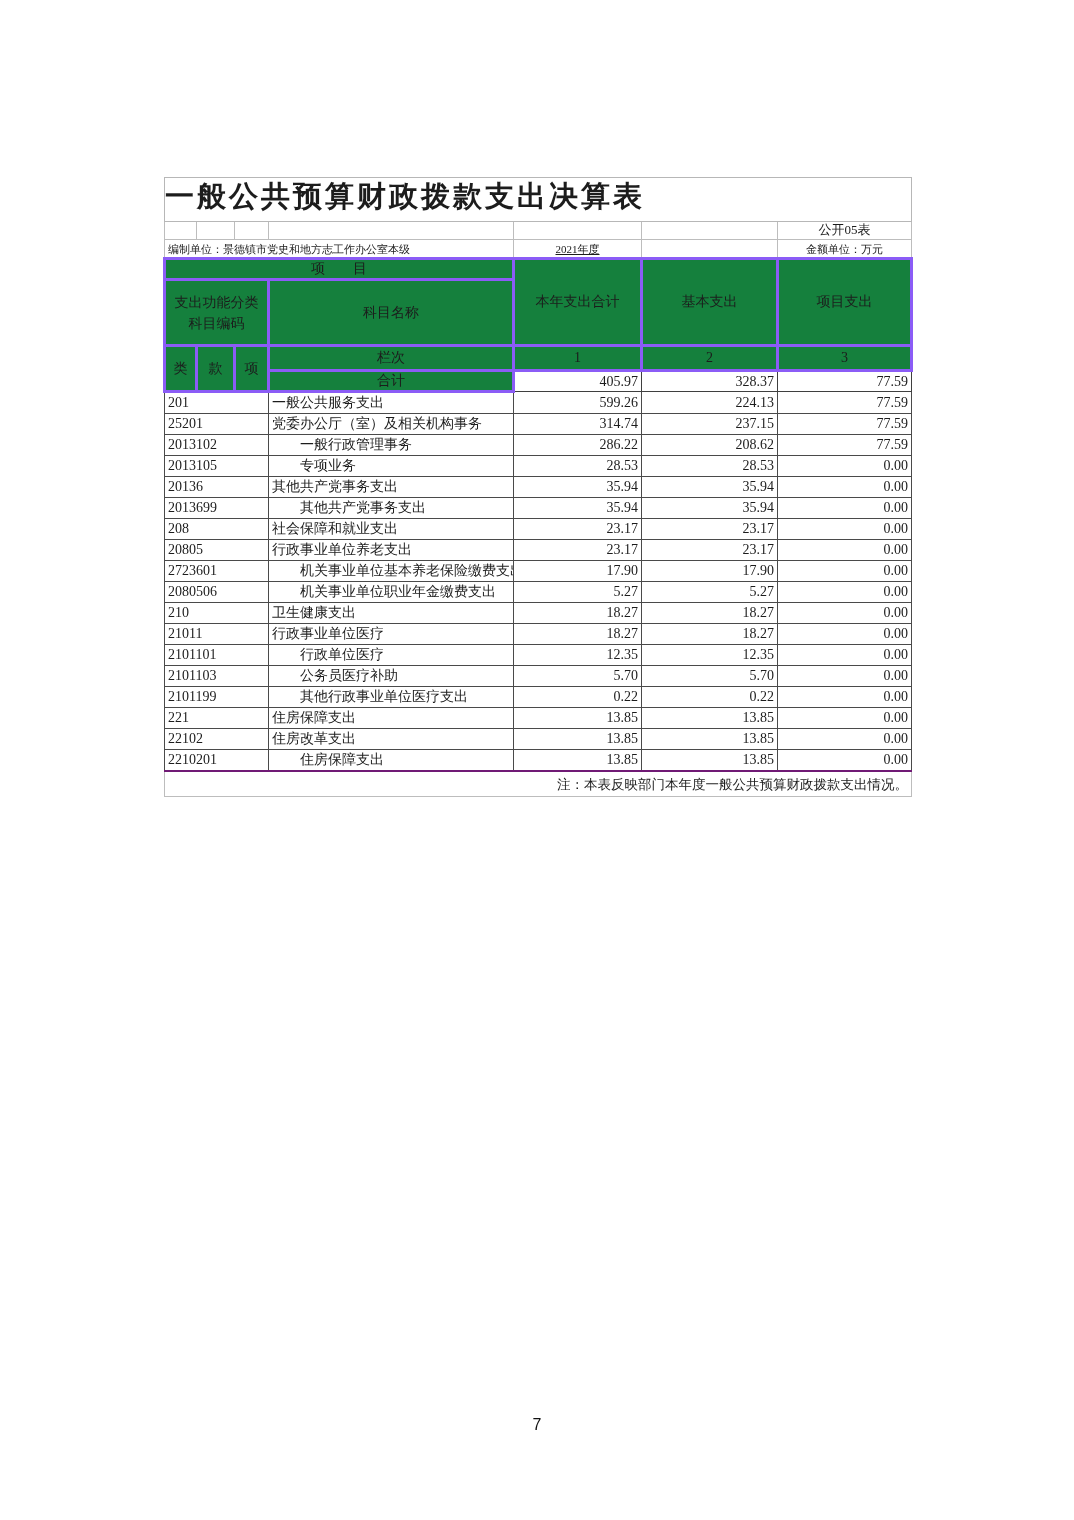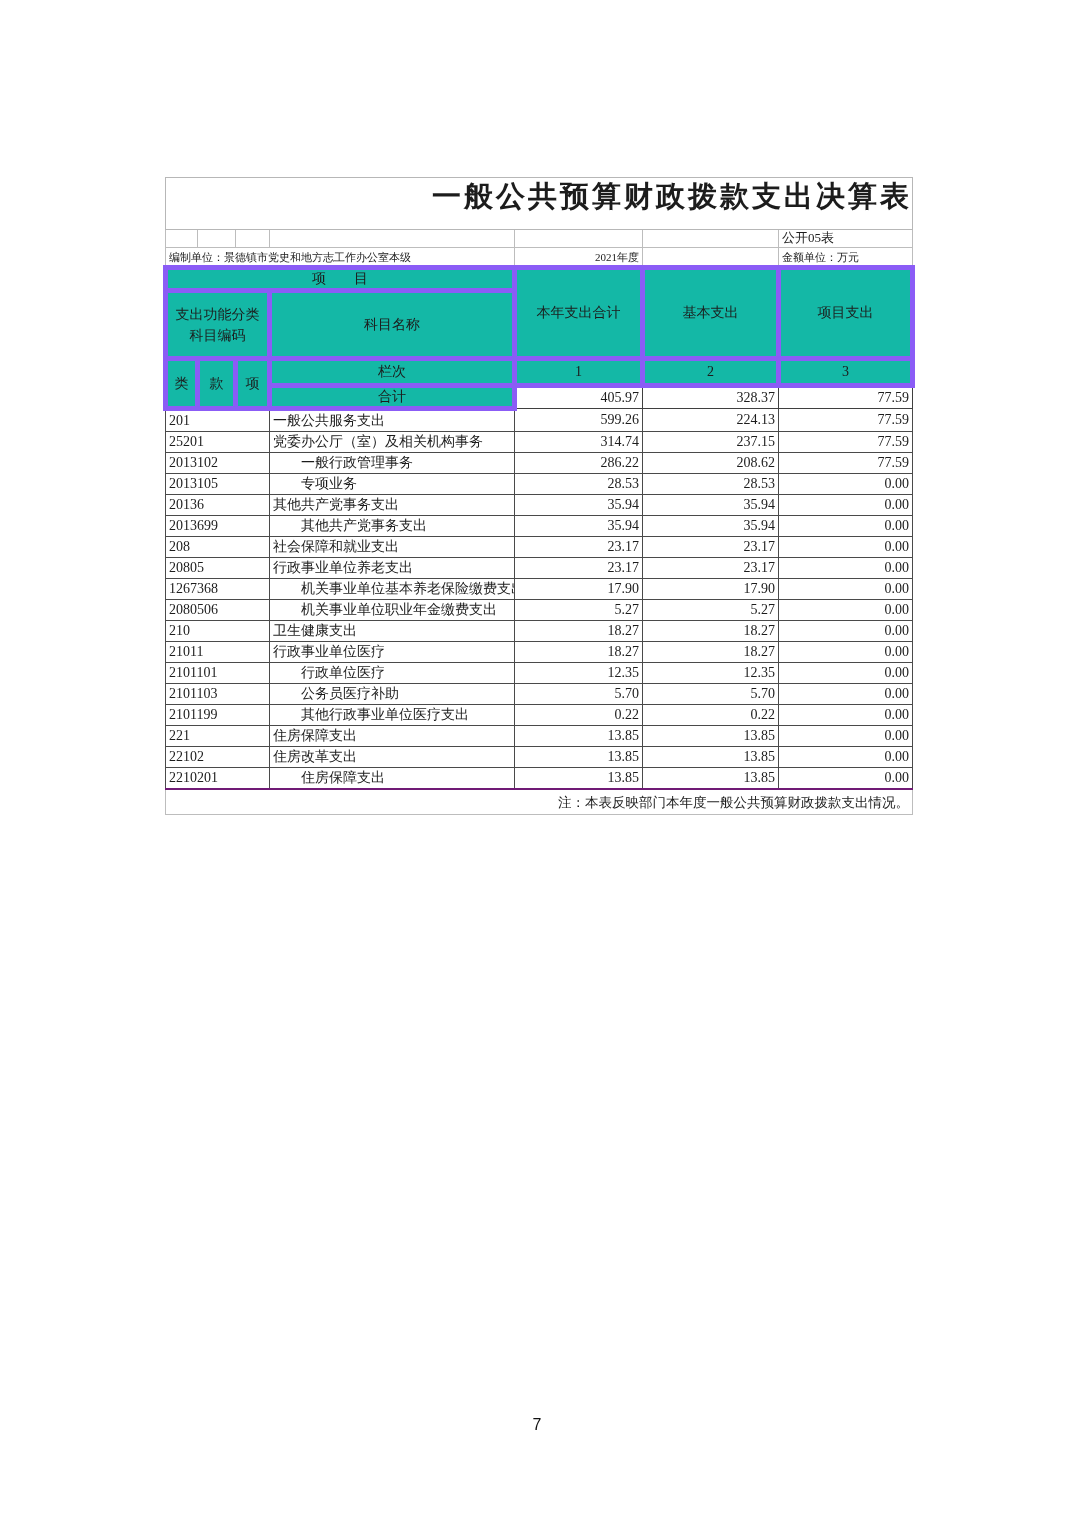--- a/index.html
+++ b/index.html
@@ -21,31 +21,31 @@
     font-size:14px;
     line-height:1.15;
     overflow:hidden;
     white-space:nowrap;
     vertical-align:middle;
   }
   
   tr.title-row td{
     border:1px solid #b7b7b7;
     font-size:29px;font-weight:bold;letter-spacing:3px;
-    text-align:right;
-    padding:2px 0 16px 0;
+    text-align:left;
+    padding:2px 0 8px 0;
   }
   tr.tag-row td{border:1px solid #bdbdbd;font-size:13px;height:17px;}
   tr.meta-row td{border:1px solid #bdbdbd;border-bottom:2px solid #2b2b2b;font-size:11px;height:17px;}
-  .r{text-align:left;}
-  .c{text-align:right;}
+  .r{text-align:center;}
+  .c{text-align:center;text-decoration:underline;}
   
   td.gh{
-    background:#14b8a6;
-    border:5px solid #8b5cf6;
+    background:#15803d;
+    border:3px solid #8b5cf6;
     text-align:center;
   }
   tr.proj-row td{height:18px;}
   tr.bighead-row td{height:63px;white-space:normal;}
   tr.lanci-row td{height:22px;}
   tr.total-row td{height:18px;}
   tr.total-row td.num{border:1px solid #3f3f3f;}
   
   tr.data-row td{border:1px solid #4a4a4a;height:20px;}
   td.code{text-align:left;}
@@ -189,21 +189,21 @@
           <td class="num">0.00</td>
         </tr>
         <tr class="data-row">
           <td colspan="3" class="code">20805</td>
           <td class="name">行政事业单位养老支出</td>
           <td class="num">23.17</td>
           <td class="num">23.17</td>
           <td class="num">0.00</td>
         </tr>
         <tr class="data-row">
-          <td colspan="3" class="code">1267368</td>
+          <td colspan="3" class="code">2723601</td>
           <td class="name indent">机关事业单位基本养老保险缴费支出</td>
           <td class="num">17.90</td>
           <td class="num">17.90</td>
           <td class="num">0.00</td>
         </tr>
         <tr class="data-row">
           <td colspan="3" class="code">2080506</td>
           <td class="name indent">机关事业单位职业年金缴费支出</td>
           <td class="num">5.27</td>
           <td class="num">5.27</td>

